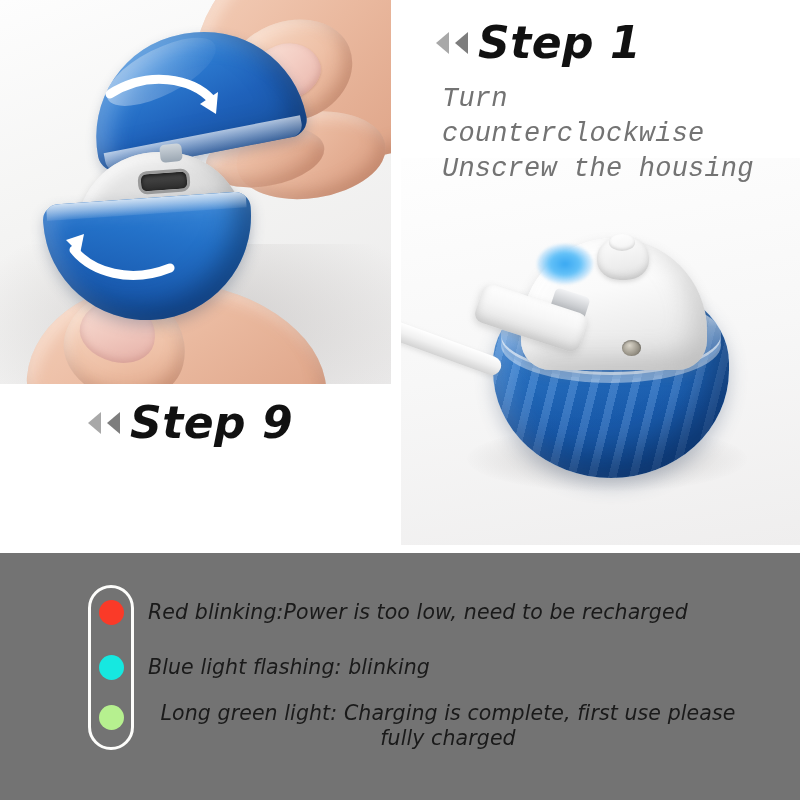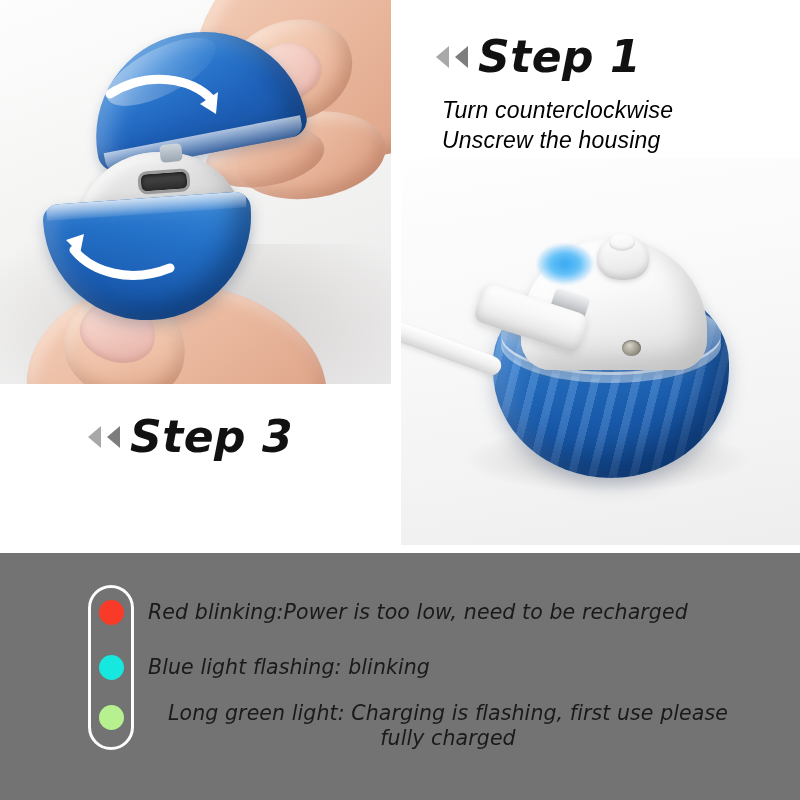--- a/index.html
+++ b/index.html
@@ -278,21 +278,21 @@
     position: absolute;
     left: -44px; top: 176px;
     width: 148px; height: 19px;
     border-radius: 10px;
     background: linear-gradient(180deg,#ffffff,#f0f0f0 50%,#d3d3d3);
     transform: rotate(20deg);
     box-shadow: 0 2px 5px rgba(130,130,130,.2);
   }
 
   
-  .step-block { position: absolute; margin-top: 14px; }
+  .step-block { position: absolute; }
   .step-1 { left: 436px; top: 20px; width: 350px; }
   .step-2 { left: 88px; top: 400px; width: 300px; }
 
   .step-head {
     display: flex;
     align-items: center;
     gap: 6px;
     white-space: nowrap;
   }
   .tri {
@@ -307,26 +307,26 @@
     font-family: "DejaVu Sans", sans-serif;
     font-style: italic;
     font-weight: 700;
     font-size: 44px;
     line-height: 1.05;
     color: #111111;
     letter-spacing: .5px;
     margin-left: 4px;
   }
   .step-body {
-    font-family: Liberation Sans, sans-serif;
+    font-family: Liberation Mono, monospace;
     font-style: italic;
     font-weight: 400;
-    font-size: 23px;
+    font-size: 27px;
     line-height: 1.30;
-    color: #000000;
+    color: #737373;
     white-space: pre-line;
     letter-spacing: .2px;
   }
   .step-1 .step-body { margin-top: 16px; margin-left: 6px; }
   .step-2 .step-body { margin-top: 20px; margin-left: 8px; }
 
   
   .legend-panel {
     position: absolute;
     left: 0; top: 553px;
@@ -443,21 +443,21 @@
       <span class="step-title">Step 1</span>
     </div>
     <div class="step-body">Turn counterclockwise
 Unscrew the housing</div>
   </div>
 
   <div class="step-block step-2">
     <div class="step-head">
       <span class="tri"></span>
       <span class="tri t2"></span>
-      <span class="step-title">Step 3</span>
+      <span class="step-title">Step 9</span>
     </div>
   </div>
 
   <div class="legend-panel" style="background: #737373;">
     <div class="legend-inner">
       <div class="pill" style="border-color: rgb(253, 253, 251);"></div>
 
       <div class="legend-row">
         <div class="dot-cell">
           <div class="dot" id="dot0" style="background: rgb(250, 58, 40);"></div>
@@ -469,18 +469,18 @@
         <div class="dot-cell">
           <div class="dot" id="dot1" style="background: rgb(22, 232, 224);"></div>
         </div>
         <div class="legend-text">Blue light flashing: blinking</div>
       </div>
 
       <div class="legend-row wrap">
         <div class="dot-cell">
           <div class="dot" id="dot2" style="background: rgb(182, 240, 143);"></div>
         </div>
-        <div class="legend-text two-line">Long green light: Charging is flashing, first use please fully charged</div>
+        <div class="legend-text two-line">Long green light: Charging is complete, first use please fully charged</div>
       </div>
     </div>
   </div>
 
 </div>
 
 </body></html>

